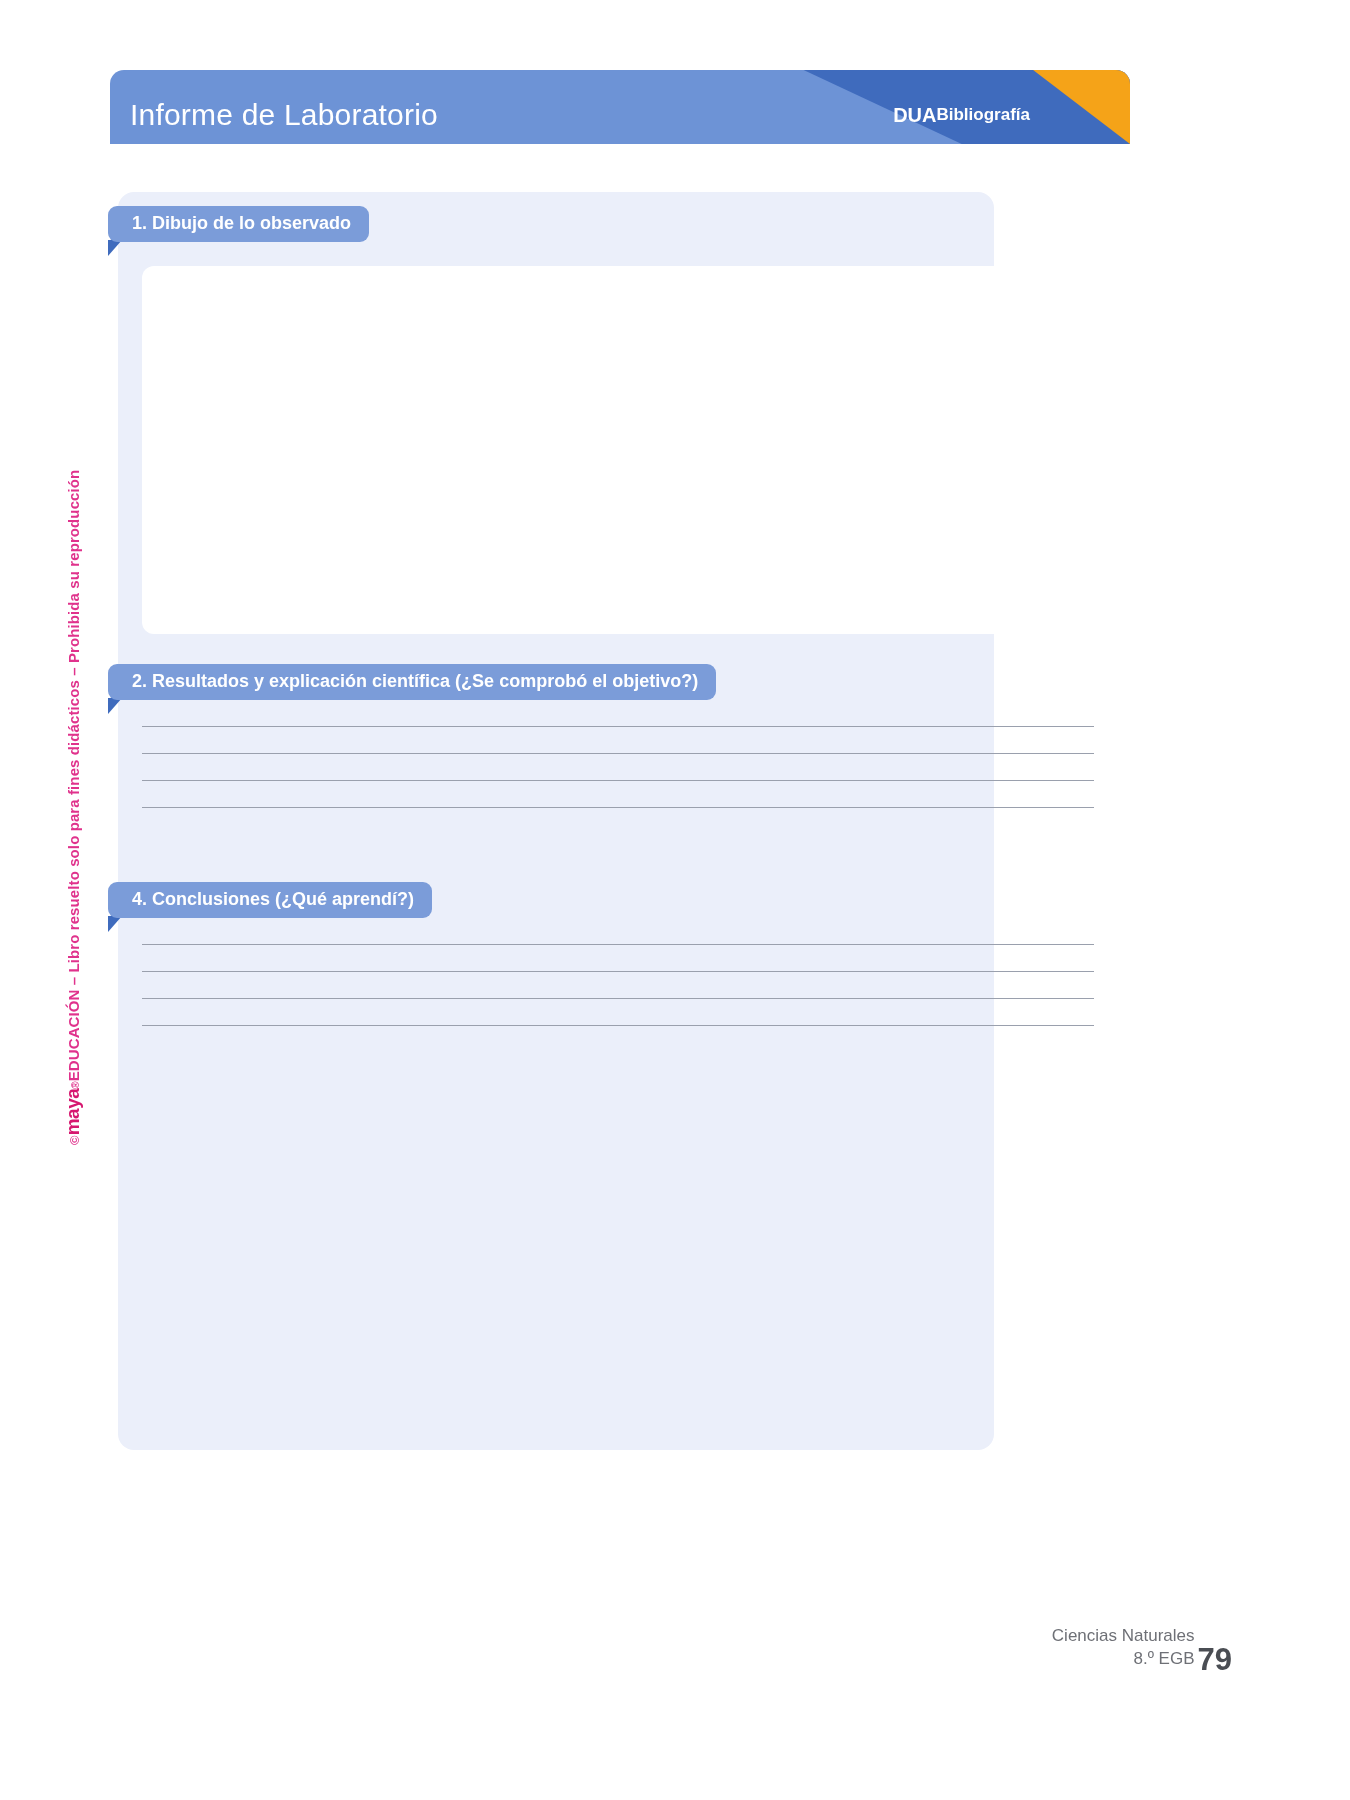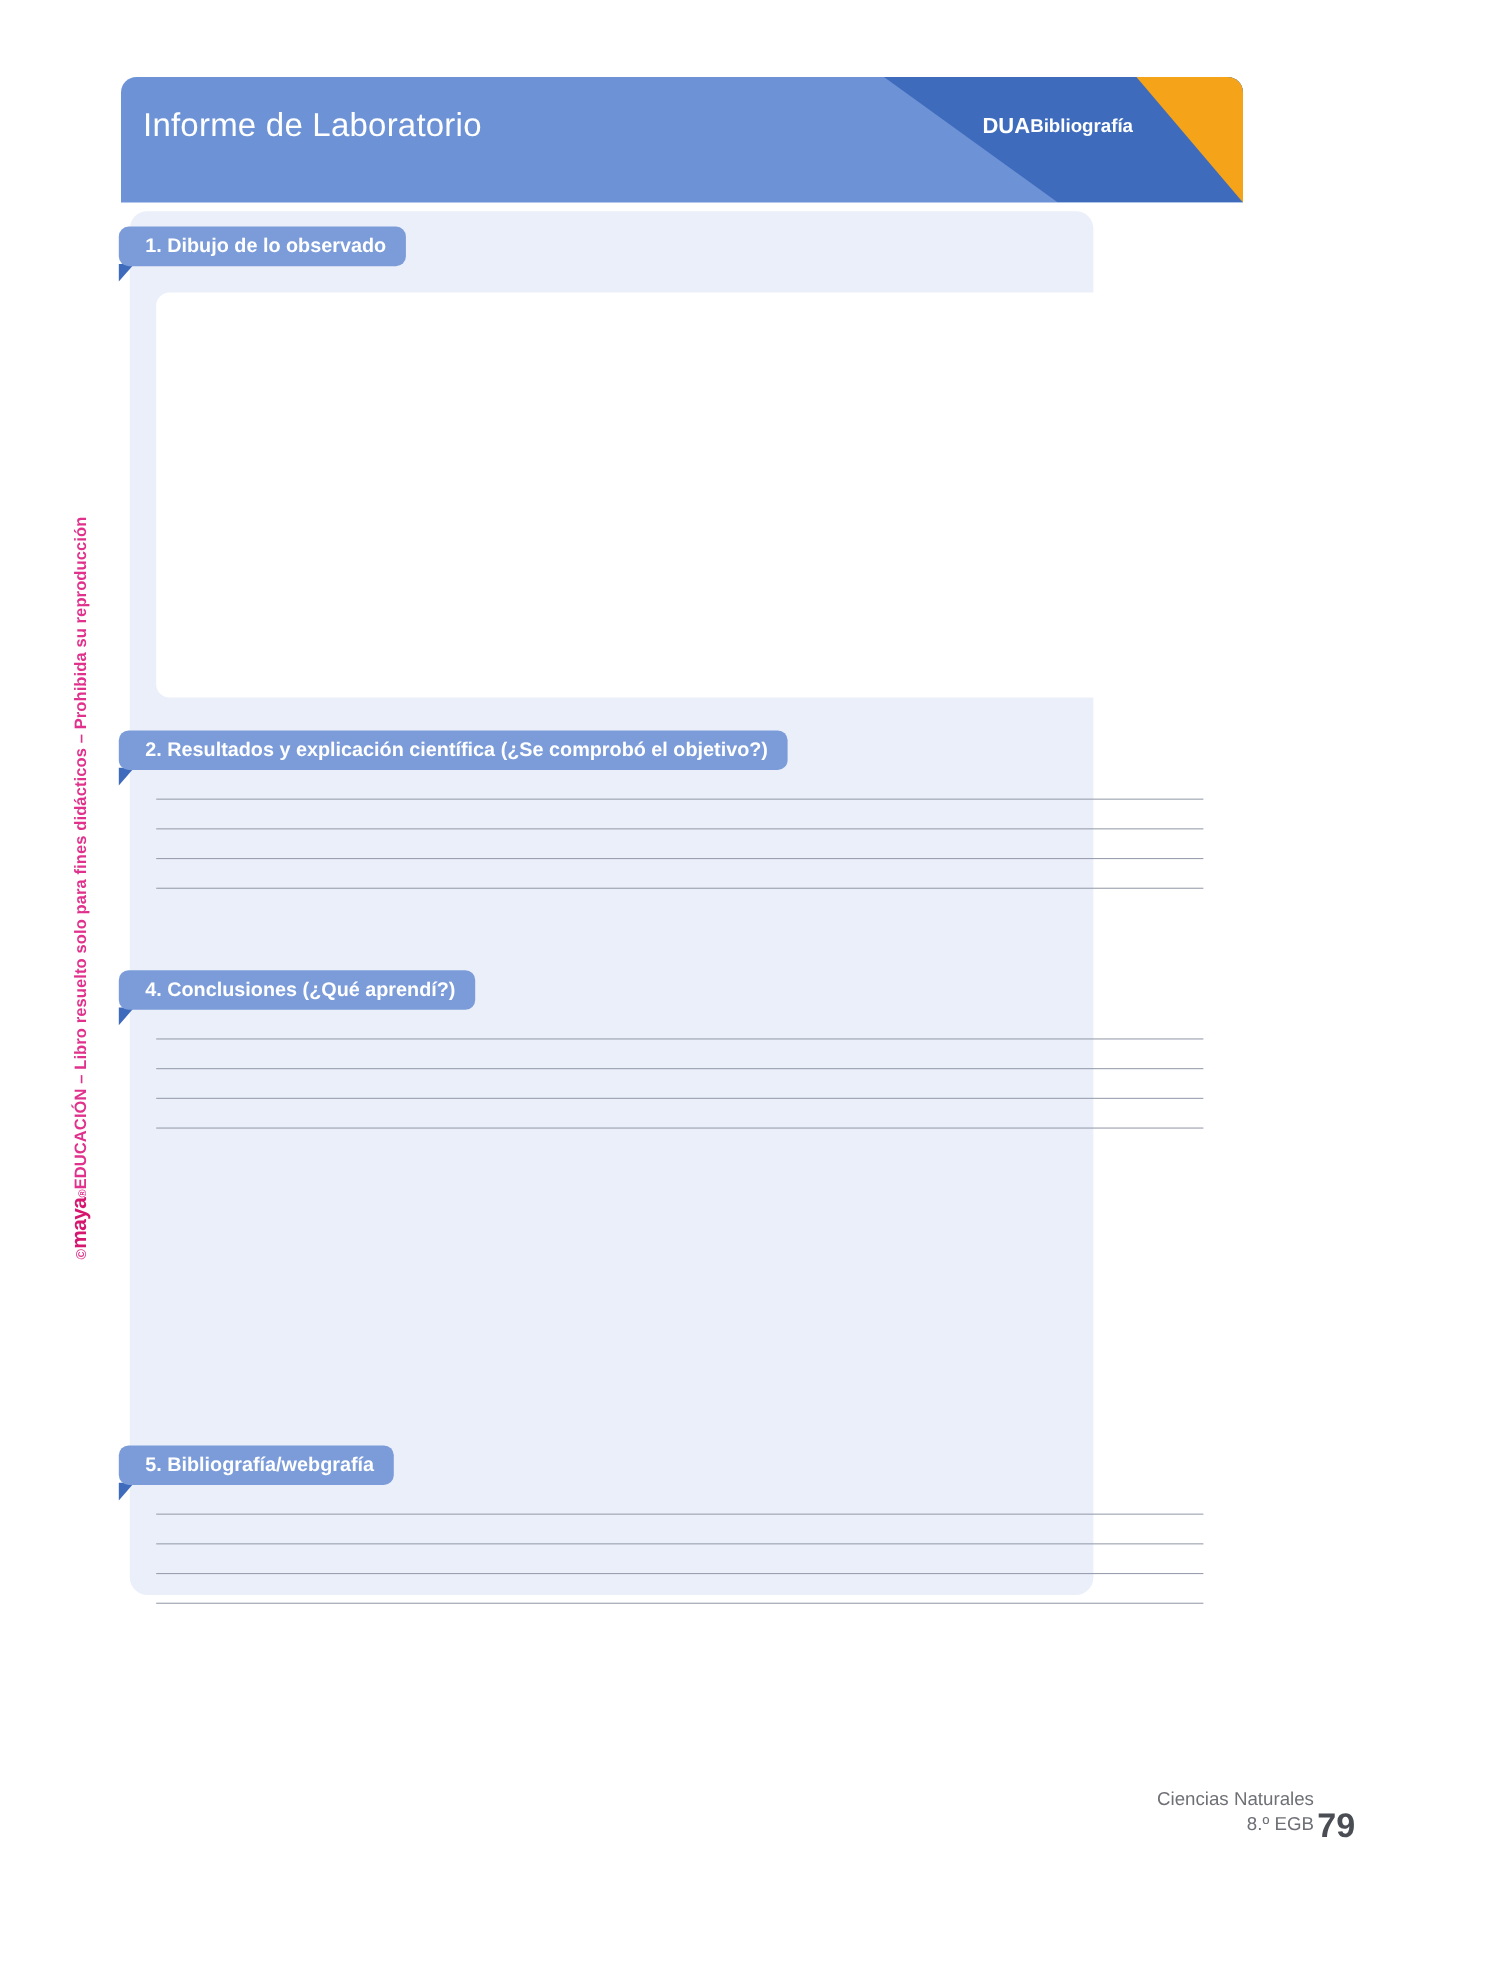--- a/index.html
+++ b/index.html
@@ -14,21 +14,21 @@
     font-family: "Liberation Sans", sans-serif;
     overflow: hidden;
   }
 
   
   #header-bar {
     position: absolute;
     left: 110px;
     top: 70px;
     width: 1020px;
-    height: 114px;
+    height: 74px;
     border-radius: 14px 14px 0 0;
     overflow: hidden;
     background: #6d93d6;
   }
   #header-dark-wedge {
     position: absolute;
     inset: 0;
     background: #3f6bbd;
     clip-path: polygon(68% 0%, 100% 0%, 100% 100%, 83.5% 100%);
   }
@@ -236,32 +236,20 @@
     </div>
     <div class="lines">
       <div class="rule"></div>
       <div class="rule"></div>
       <div class="rule"></div>
       <div class="rule"></div>
     </div>
   </div>
 
 
-  <div class="section-block" style="top:1122px; height:200px;">
-    <div class="pill-wrap">
-      <span class="pill">5. Bibliografía/webgrafía</span>
-      <span class="pill-tail"></span>
-    </div>
-    <div class="lines">
-      <div class="rule"></div>
-      <div class="rule"></div>
-      <div class="rule"></div>
-      <div class="rule"></div>
-    </div>
-  </div>
 
 </div>
 
 <div id="copyright-vertical">
   <span id="copyright-symbol">©</span>
     <span id="brand-maya">maya</span>
     <span id="brand-reg">®</span>
     <span id="copyright-rest">EDUCACIÓN – Libro resuelto solo para fines didácticos – Prohibida su reproducción</span>
 </div>
 

